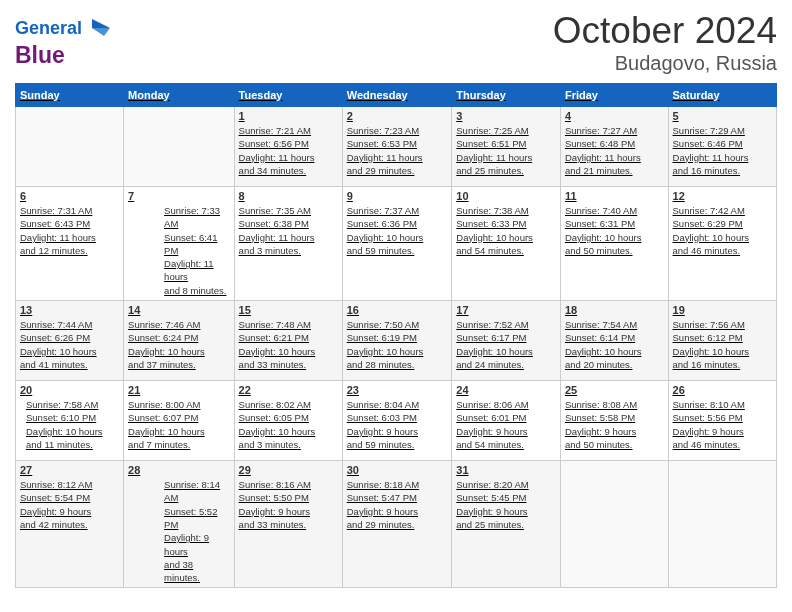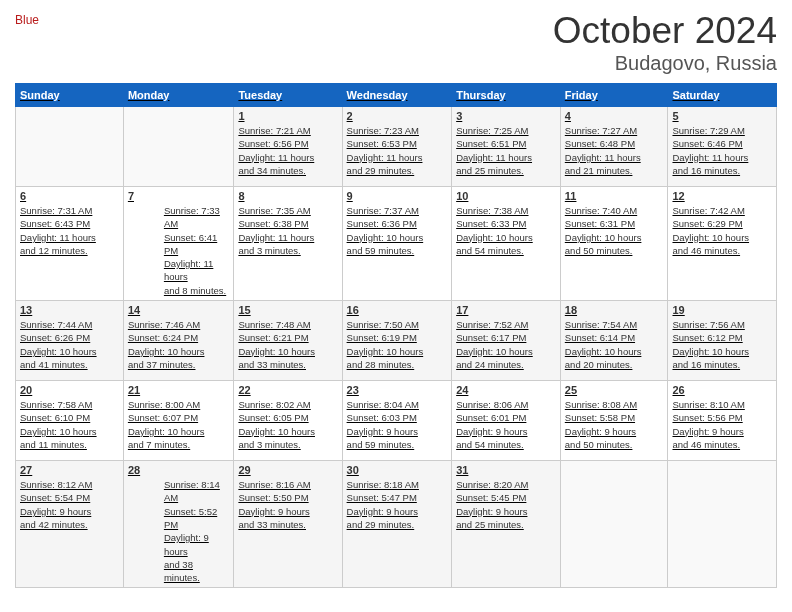--- a/index.html
+++ b/index.html
@@ -84,21 +84,30 @@
       background: #f9f9f9 !important;
     }
   </style>
 </head>
 <body>
 
 <div class="page">
   <div class="header">
     <div class="logo">
       <div>
-        <div style="font-size:12px;font-weight:normal;color:#b91c1c;line-height:1;">Blue</div>
+        <div style="display:flex;align-items:center;">
+          <div style="font-size:18px;font-weight:bold;color:#333;line-height:1.1;">
+            <span style="color:#1565c0;">General</span>
+          </div>
+          <svg width="30" height="30" viewBox="0 0 30 30">
+            <polygon points="10,5 28,14 10,14" fill="#1565c0"></polygon>
+            <polygon points="10,14 28,14 22,22" fill="#4a90d9"></polygon>
+          </svg>
+        </div>
+        <div style="font-size:23px;font-weight:bold;color:#701a75;line-height:1;">Blue</div>
       </div>
     </div>
     <div class="title-block">
       <div class="month-title">October 2024</div>
       <div class="location">Budagovo, Russia</div>
     </div>
   </div>
 
   <table class="calendar">
     <thead>
@@ -250,21 +259,21 @@
             <span class="day-num">19</span>
             <div class="day-info" style="white-space: pre-line;">Sunrise: 7:56 AM
 Sunset: 6:12 PM
 Daylight: 10 hours
 and 16 minutes.</div>
           </td>
         </tr>
         <tr>
           <td>
             <span class="day-num">20</span>
-            <div class="day-info" style="white-space: pre-line;">Sunrise: 7:58 AM
+            <div class="day-info" style="white-space: pre-line; margin-left: 6px;">Sunrise: 7:58 AM
 Sunset: 6:10 PM
 Daylight: 10 hours
 and 11 minutes.</div>
           </td>
           <td>
             <span class="day-num">21</span>
             <div class="day-info" style="white-space: pre-line;">Sunrise: 8:00 AM
 Sunset: 6:07 PM
 Daylight: 10 hours
 and 7 minutes.</div>

